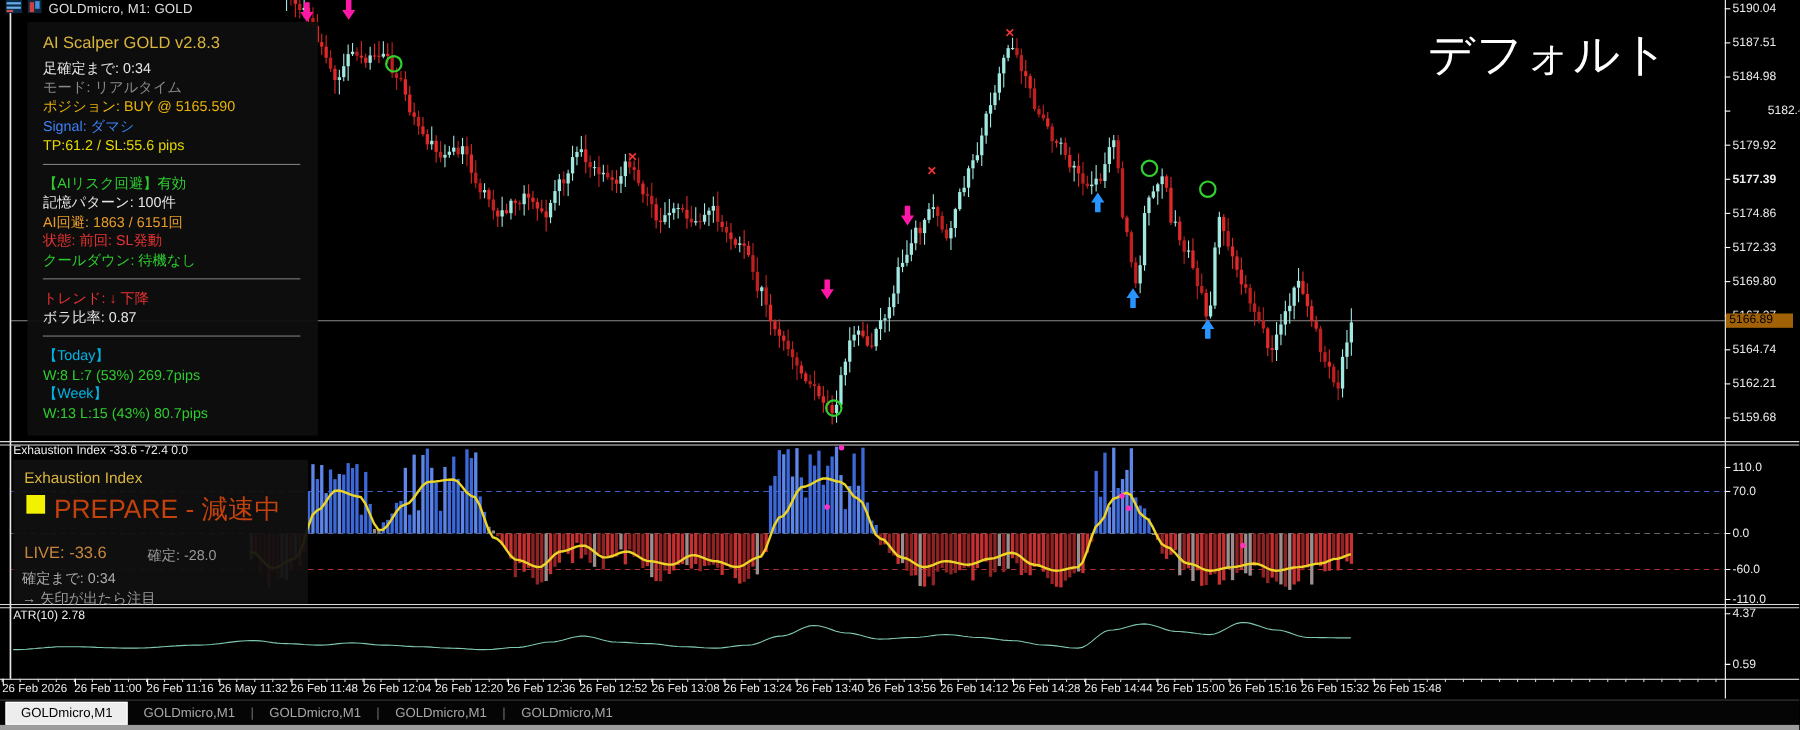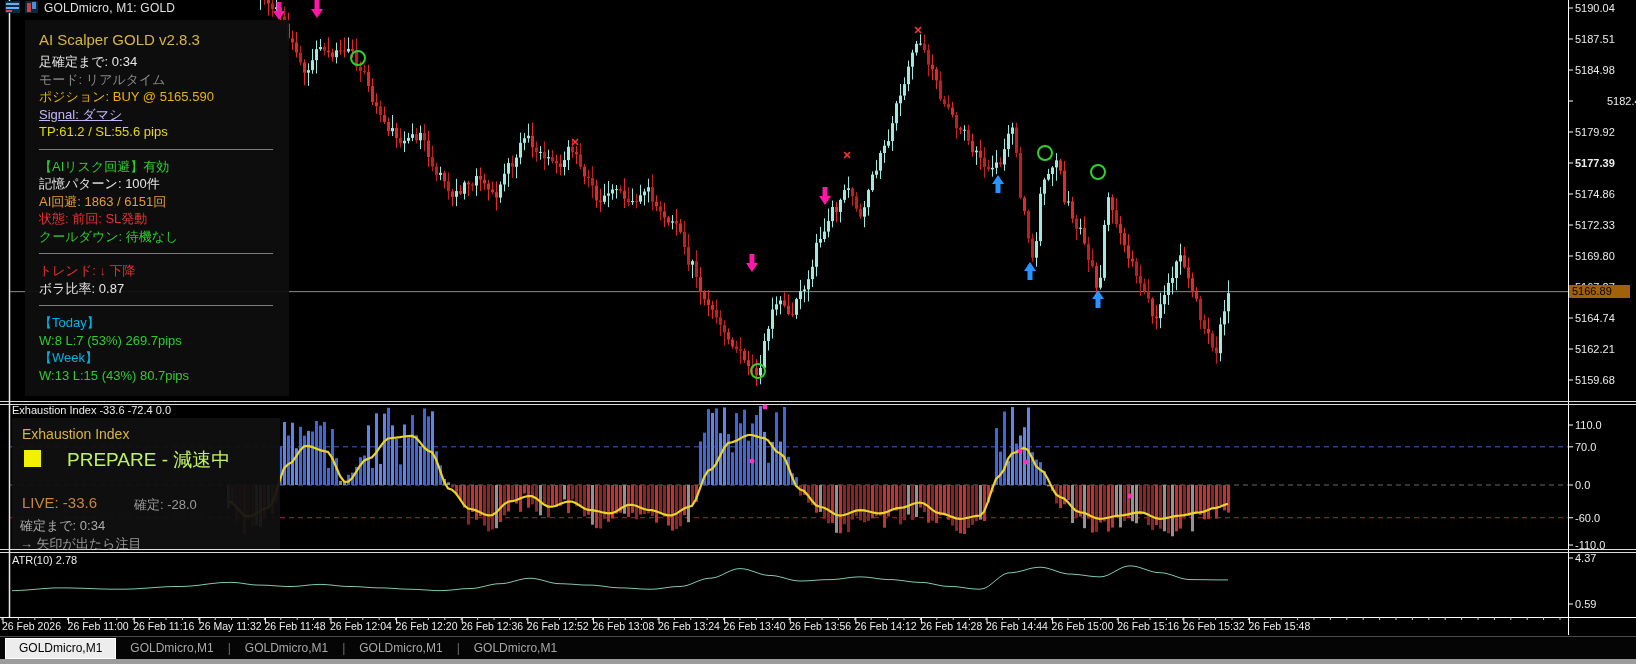--- a/index.html
+++ b/index.html
@@ -16,21 +16,21 @@
             background:rgba(14,14,14,.94);padding:9px 14px 12px 14px;box-sizing:border-box;}
   .ai-line{font-size:13px;line-height:17.5px;white-space:nowrap;}
   .ai-line.big{font-size:15px;line-height:21px;margin-bottom:3px;}
   .ai-div{border-top:1px solid #7d7d7d;margin:8px 2px 8px 0;}
   
   .exh-header{position:absolute;left:12px;top:404px;font-size:11px;color:#ececec;z-index:4;}
   .exh-panel{position:absolute;left:12px;top:418px;width:268px;height:131px;z-index:5;
              background:rgba(16,16,16,.93);}
   .exh-title{position:absolute;left:10px;top:8px;font-size:14px;color:#d9b53f;}
   .exh-square{position:absolute;left:12px;top:32px;width:17px;height:17px;background:#f2f200;}
-  .exh-status{position:absolute;left:37px;top:29px;font-size:19px;color:#bef264;white-space:nowrap;margin-left:18px;}
+  .exh-status{position:absolute;left:37px;top:29px;font-size:24px;color:#c2410c;white-space:nowrap;}
   .exh-live{position:absolute;left:10px;top:76px;font-size:15px;color:#c8863c;}
   .exh-fixed{position:absolute;left:122px;top:78px;font-size:13px;color:#9a9a9a;}
   .exh-count{position:absolute;left:8px;top:99px;font-size:13px;color:#ababab;}
   .exh-hint{position:absolute;left:8px;top:117px;font-size:13px;color:#9a9a9a;}
   .atr-label{position:absolute;left:12px;top:554px;font-size:11px;color:#ececec;z-index:4;}
   
   .plabel{position:absolute;left:1575px;transform:translateY(-50%);font-size:11px;color:#ececec;z-index:3;white-space:nowrap;}
   .pricebox{position:absolute;left:1569px;width:58px;height:13px;background:#a16207;color:#000;
             font-size:11px;line-height:13px;padding-left:3px;z-index:4;}
   .tlabel{position:absolute;top:620px;font-size:10.5px;color:#ececec;z-index:3;white-space:nowrap;}
@@ -981,27 +981,28 @@
     <span class="tb-icon">
       <svg width="13" height="12">
           <rect x="0" y="0" width="13" height="12" fill="#10263c"></rect>
           <rect x="2" y="2" width="4" height="9" fill="#d04040"></rect>
           <rect x="7" y="1" width="4" height="7" fill="#4090e0"></rect>
         </svg>
     </span>
     <span class="ttl">GOLDmicro, M1: GOLD</span>
   </div>
 
+  <div class="watermark">デフォルト</div>
 
   <div class="ai-panel" id="ai-panel">
       <div class="ai-line big" style="color: rgb(217, 181, 63);">AI Scalper GOLD v2.8.3</div>
       <div class="ai-line" style="color: rgb(230, 230, 230);">足確定まで: 0:34</div>
       <div class="ai-line" style="color: rgb(138, 138, 138);">モード: リアルタイム</div>
       <div class="ai-line" style="color: #eab308;">ポジション: BUY @ 5165.590</div>
-      <div class="ai-line" style="color: #c4b5fd; text-decoration: underline;">Signal: ダマシ</div>
+      <div class="ai-line" style="color: #3b82f6;">Signal: ダマシ</div>
       <div class="ai-line" style="color: rgb(230, 218, 0);">TP:61.2 / SL:55.6 pips</div>
       <div class="ai-div"></div>
       <div class="ai-line" style="color: rgb(46, 204, 46);">【AIリスク回避】有効</div>
       <div class="ai-line" style="color: rgb(230, 230, 230);">記憶パターン: 100件</div>
       <div class="ai-line" style="color: rgb(232, 156, 40);">AI回避: 1863 / 6151回</div>
       <div class="ai-line" style="color: rgb(230, 50, 50);">状態: 前回: SL発動</div>
       <div class="ai-line" style="color: rgb(46, 204, 46);">クールダウン: 待機なし</div>
       <div class="ai-div"></div>
       <div class="ai-line" style="color: rgb(230, 50, 50);">トレンド: ↓ 下降</div>
       <div class="ai-line" style="color: rgb(230, 230, 230);">ボラ比率: 0.87</div>

